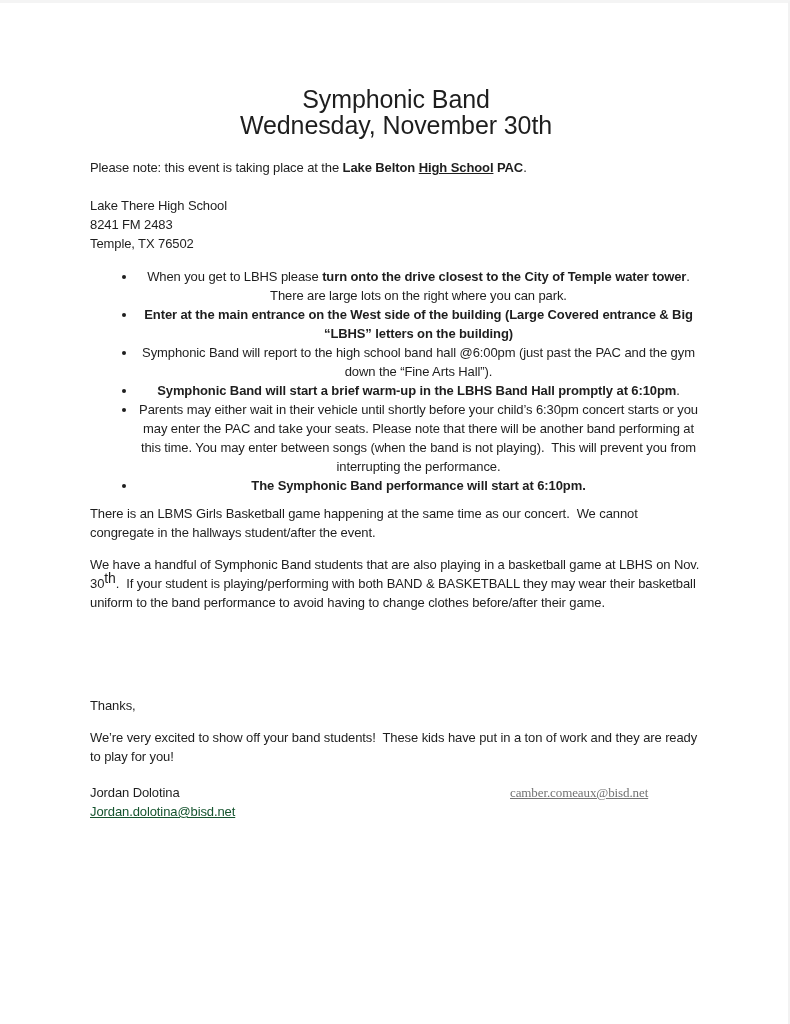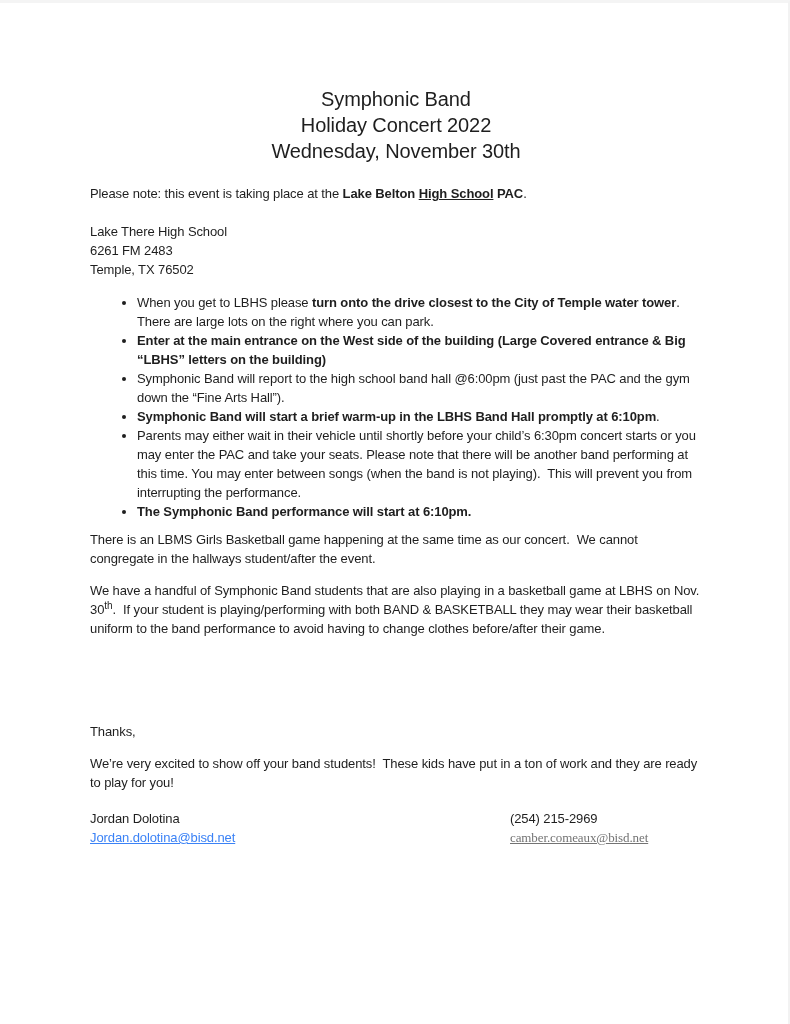--- a/index.html
+++ b/index.html
@@ -17,83 +17,83 @@
     border-right: 2px solid #f2f2f2;
     box-sizing: border-box;
   }
   .page {
     box-sizing: border-box;
     width: 790px;
     padding: 83px 88px 0 90px;
   }
   .title-block {
     text-align: center;
-    font-size: 20px;
+    font-size: 25px;
     line-height: 26px;
     letter-spacing: -0.1px;
   }
   .body-text {
     font-size: 13px;
     line-height: 19px;
     letter-spacing: -0.1px;
   }
   p, ul, .address-block, .closing, .contacts {
     margin: 0;
   }
   .note-paragraph { margin-top: 20px; white-space: pre-wrap; }
   .address-block { margin-top: 19px; }
   ul.bullet-list {
     margin-top: 14px;
     padding-left: 47px;
     list-style-type: disc;
+    text-align: center;
   }
   ul.bullet-list li {
     white-space: pre-wrap;
     padding-right: 2px;
   }
   .para { white-space: pre-wrap; }
   .para-1 { margin-top: 9px; }
   .para-2 { margin-top: 13px; }
   .para-3 { margin-top: 13px; }
   .closing { margin-top: 84px; }
   .contacts {
     margin-top: 17px;
     display: flex;
     flex-direction: row;
   }
   .contact-col-left { width: 420px; }
   .contact-col-right { flex: 1; }
   .b { font-weight: bold; }
   .u { text-decoration: underline; text-align: center; }
   sup {
-    font-size: 10px;
+    font-size: 14px;
     line-height: 0;
     vertical-align: super;
   }
   a.email-link {
     text-decoration: underline;
     cursor: pointer;
   }
 </style>
 </head>
 <body>
 
 <div class="page">
 
   <div class="title-block">
     <div>Symphonic Band</div>
-    <div>Holiday Concert 2022</div>
     <div>Wednesday, November 30th</div>
   </div>
 
   <p class="body-text note-paragraph"><span>Please note: this event is taking place at the </span><span class="b">Lake Belton </span><span class="b u">High School</span><span class="b"> PAC</span><span>.</span></p>
 
   <div class="body-text address-block">
     <div>Lake There High School</div>
-    <div>6261 FM 2483</div>
+    <div>8241 FM 2483</div>
     <div>Temple, TX 76502</div>
   </div>
 
   <ul class="body-text bullet-list">
     <li><span>When you get to LBHS please </span><span class="b">turn onto the drive closest to the City of Temple water tower</span><span>. There are large lots on the right where you can park.</span></li>
     <li><span class="b">Enter at the main entrance on the West side of the building (Large Covered entrance &amp; Big “LBHS” letters on the building)</span></li>
     <li><span>Symphonic Band will report to the high school band hall @6:00pm (just past the PAC and the gym down the “Fine Arts Hall”).</span></li>
     <li><span class="b">Symphonic Band will start a brief warm-up in the LBHS Band Hall promptly at 6:10pm</span><span>.</span></li>
     <li><span>Parents may either wait in their vehicle until shortly before your child’s 6:30pm concert starts or you may enter the PAC and take your seats. Please note that there will be another band performing at this time. You may enter between songs (when the band is not playing).  This will prevent you from interrupting the performance.</span></li>
     <li><span class="b">The Symphonic Band performance will start at 6:10pm.</span></li>
@@ -101,21 +101,20 @@
 
   <p class="body-text para para-1"><span>There is an LBMS Girls Basketball game happening at the same time as our concert.  We cannot congregate in the hallways student/after the event.</span></p>
   <p class="body-text para para-2"><span>We have a handful of Symphonic Band students that are also playing in a basketball game at LBHS on Nov. 30</span><sup>th</sup><span>.  If your student is playing/performing with both BAND &amp; BASKETBALL they may wear their basketball uniform to the band performance to avoid having to change clothes before/after their game.</span></p>
   <p class="body-text closing">Thanks,</p>
 
   <p class="body-text para para-3"><span>We’re very excited to show off your band students!  These kids have put in a ton of work and they are ready to play for you!</span></p>
 
   <div class="body-text contacts">
     <div class="contact-col-left">
       <div>Jordan Dolotina</div>
-      <a class="email-link" href="#" style="color: #3b82f6;">Jordan.dolotina@bisd.net</a>
+      <a class="email-link" href="#" style="color: #14532d;">Jordan.dolotina@bisd.net</a>
     </div>
     <div class="contact-col-right">
-      <div>(254) 215-2969</div>
       <a class="email-link" href="#" style="color: #737373; font-family: Liberation Serif, serif;">camber.comeaux@bisd.net</a>
     </div>
   </div>
 
 </div>
 
 </body></html>

